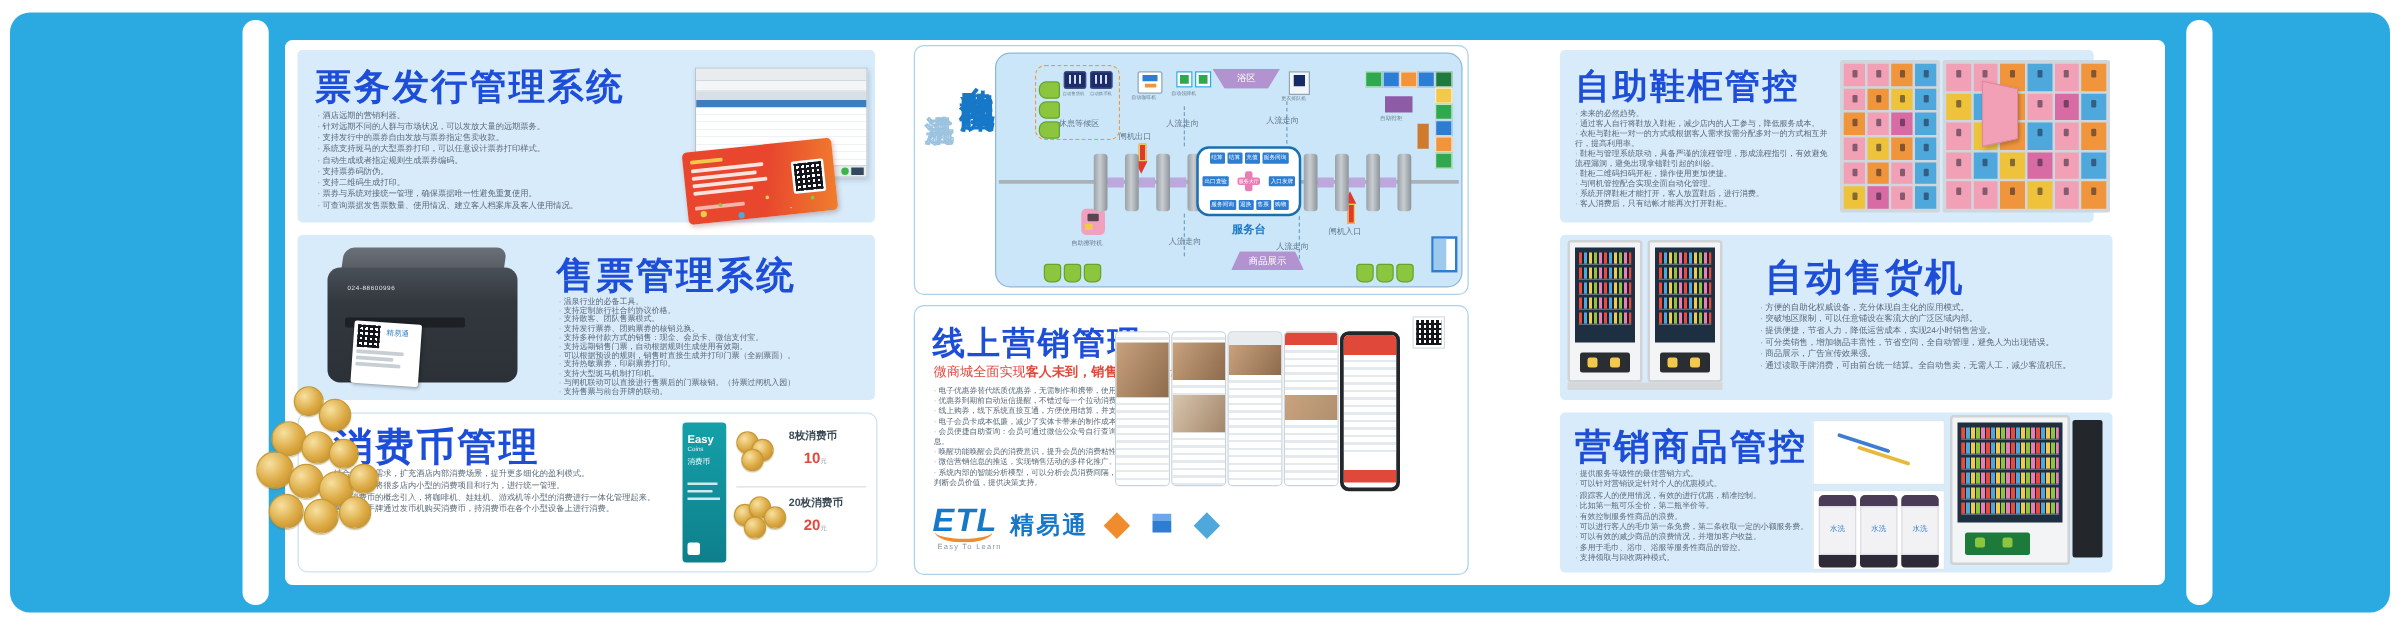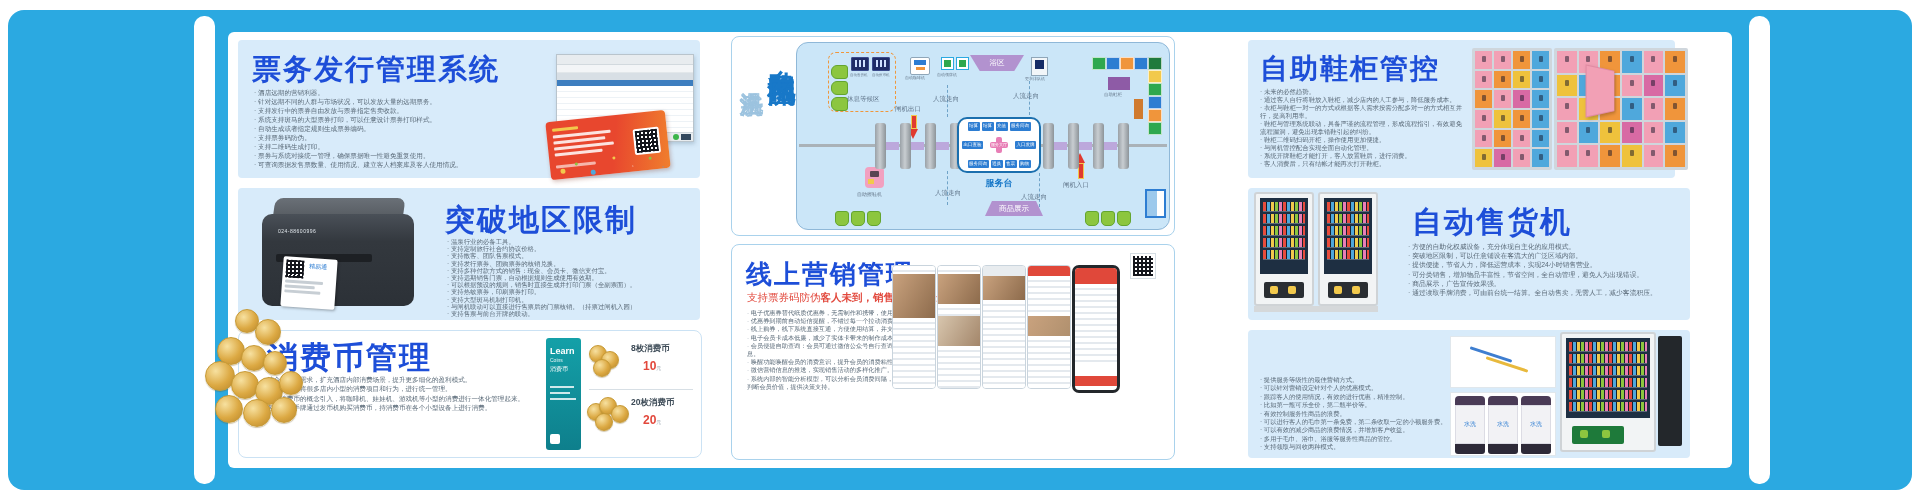--- a/index.html
+++ b/index.html
@@ -172,21 +172,21 @@
       <span class="tl" style="left:6px;top:32px;width:48px;"></span>
       <span class="tl" style="left:6px;top:44px;width:40px;background:rgba(255,255,255,.6);"></span>
       <span class="tq" style="right:8px;top:16px;width:22px;height:22px;">
           <span class="qrpx" style="display:block;"></span>
         </span>
       <span class="confetti" style="left:10px;top:48px;"></span>
     </div>
   </section>
 
   <section class="panel lb" style="left:238px;top:188px;width:462px;height:132px;">
-    <h2 class="ptitle" style="left:207px;top:12px;font-size:30px;">突破地区限制</h2>
+    <h2 class="ptitle" style="left:207px;top:12px;font-size:30px;">售票管理系统</h2>
     <ul class="bullets" style="left:209px;top:50px;width:268px;font-size:6.4px;line-height:7.2px;">
         <li>温泉行业的必备工具。</li>
         <li>支持定制旅行社合约协议价格。</li>
         <li>支持散客、团队售票模式。</li>
         <li>支持发行票券、团购票券的核销兑换。</li>
         <li>支持多种付款方式的销售：现金、会员卡、微信支付宝。</li>
         <li>支持远期销售门票，自动根据规则生成使用有效期。</li>
         <li>可以根据预设的规则，销售时直接生成并打印门票（全副票面）。</li>
         <li>支持热敏票券，印刷票券打印。</li>
         <li>支持大型斑马机制打印机。</li>
@@ -226,21 +226,21 @@
       <span class="coin" style="left:66px;top:52px;width:22px;height:22px;"></span>
       <span class="coin" style="left:8px;top:62px;width:28px;height:28px;"></span>
       <span class="coin" style="left:34px;top:72px;width:26px;height:26px;"></span>
       <span class="coin" style="left:58px;top:78px;width:26px;height:26px;"></span>
       <span class="coin" style="left:82px;top:72px;width:22px;height:22px;"></span>
       <span class="coin" style="left:18px;top:96px;width:26px;height:26px;"></span>
       <span class="coin" style="left:46px;top:100px;width:26px;height:26px;"></span>
       <span class="coin" style="left:74px;top:98px;width:24px;height:24px;"></span>
     </div>
     <div class="gcard" style="left:307px;top:7px;width:35px;height:112px;">
-      <span class="g1">Learn</span>
+      <span class="g1">Easy</span>
       <span class="g2">Coins</span>
       <span class="g3">消费币</span>
       <span class="gl" style="top:48px;width:24px;"></span>
         <span class="gl" style="top:54px;width:20px;"></span>
         <span class="gl" style="top:60px;width:26px;"></span>
       <span class="gb"></span>
     </div>
     <div class="abs" style="left:348px;top:6px;width:110px;height:114px;">
       <span class="coin" style="left:2px;top:8px;width:16px;height:16px;"></span>
       <span class="coin" style="left:14px;top:14px;width:16px;height:16px;"></span>
@@ -385,21 +385,21 @@
         </div>
       <div class="door" style="left:348px;top:146px;">
           <i></i>
         </div>
     </div>
   </section>
 
   <section class="panel wcard" style="left:731px;top:244px;width:442px;height:214px;">
     <h2 class="ptitle" style="left:14px;top:12px;font-size:26px;">线上营销管理</h2>
     <div class="red-sub" style="left:15px;top:46px;">
-      <span>支持票券码防伪</span><b>客人未到，销售先行</b><span>的理念</span>
+      <span>微商城全面实现</span><b>客人未到，销售先行</b><span>的理念</span>
     </div>
     <ul class="bullets" style="left:15px;top:64px;width:172px;font-size:6.2px;line-height:8.2px;">
         <li>电子优惠券替代纸质优惠券，无需制作和携带，使用方便。</li>
         <li>优惠券到期前自动短信提醒，不错过每一个拉动消费的机会。</li>
         <li>线上购券，线下系统直接互通，方便使用结算，并支持核销。</li>
         <li>电子会员卡成本低廉，减少了实体卡带来的制作成本。</li>
         <li>会员便捷自助查询：会员可通过微信公众号自行查询相关信息。</li>
         <li>唤醒功能唤醒会员的消费意识，提升会员的消费粘性。</li>
         <li>微信营销信息的推送，实现销售活动的多样化推广。</li>
         <li>系统内部的智能分析模型，可以分析会员消费间隔，帮您精准判断会员价值，提供决策支持。</li>
@@ -430,20 +430,29 @@
     </div>
     <div class="phone dark" style="left:340px;">
       <div class="ph-red" style="height:16px;"></div>
         <div class="ph-lines" style="height:78px;"></div>
         <div class="ph-red" style="height:10px;margin-top:14px;"></div>
     </div>
     <div class="smallqr" style="left:398px;top:8px;width:20px;height:20px;">
         <div class="qrpx"></div>
       </div>
 
+    <div class="abs" style="left:14px;top:156px;width:420px;height:52px;">
+      <span class="etl-big">ETL</span>
+      <span class="etl-arc" style="left:2px;top:16px;"></span>
+      <span class="etl-brand" style="left:62px;top:6px;">精易通</span>
+      <span class="etl-tag" style="left:4px;top:34px;">Easy To Learn</span>
+      <span class="mini-ic" style="left:140px;top:12px;background:#F08C2E;transform:rotate(45deg);"></span>
+      <span class="mini-ic" style="left:176px;top:10px;background:linear-gradient(#6aa9e8 40%,#2D7DD2 40%);"></span>
+      <span class="mini-ic" style="left:212px;top:12px;background:#4FA8DC;transform:rotate(45deg);"></span>
+    </div>
   </section>
 
   <section class="panel lb" style="left:1248px;top:40px;width:427px;height:138px;">
     <h2 class="ptitle" style="left:12px;top:10px;font-size:28px;">自助鞋柜管控</h2>
     <ul class="bullets" style="left:12px;top:48px;width:208px;font-size:6.4px;line-height:8px;">
         <li>未来的必然趋势。</li>
         <li>通过客人自行将鞋放入鞋柜，减少店内的人工参与，降低服务成本。</li>
         <li>衣柜与鞋柜一对一的方式或根据客人需求按需分配多对一的方式相互并行，提高利用率。</li>
         <li>鞋柜与管理系统联动，具备严谨的流程管理，形成流程指引，有效避免流程漏洞，避免出现拿错鞋引起的纠纷。</li>
         <li>鞋柜二维码扫码开柜，操作使用更加便捷。</li>
@@ -547,20 +556,21 @@
         <div class="vslot" style="left:8px;bottom:6px;width:40px;height:16px;">
             <i style="left:6px;"></i>
             <i style="left:24px;"></i>
           </div>
       </div>
       <div class="abs" style="left:0;top:114px;width:124px;height:6px;background:#d5d8da;"></div>
     </div>
   </section>
 
   <section class="panel lb" style="left:1248px;top:330px;width:442px;height:128px;">
+    <h2 class="ptitle" style="left:12px;top:8px;font-size:29px;">营销商品管控</h2>
     <ul class="bullets" style="left:12px;top:46px;width:196px;font-size:6.3px;line-height:8.4px;">
         <li>提供服务等级性的最佳营销方式。</li>
         <li>可以针对营销设定针对个人的优惠模式。</li>
         <li>跟踪客人的使用情况，有效的进行优惠，精准控制。</li>
         <li>比如第一瓶可乐全价，第二瓶半价等。</li>
         <li>有效控制服务性商品的浪费。</li>
         <li>可以进行客人的毛巾第一条免费，第二条收取一定的小额服务费。</li>
         <li>可以有效的减少商品的浪费情况，并增加客户收益。</li>
         <li>多用于毛巾、浴巾、浴服等服务性商品的管控。</li>
         <li>支持领取与回收两种模式。</li>

